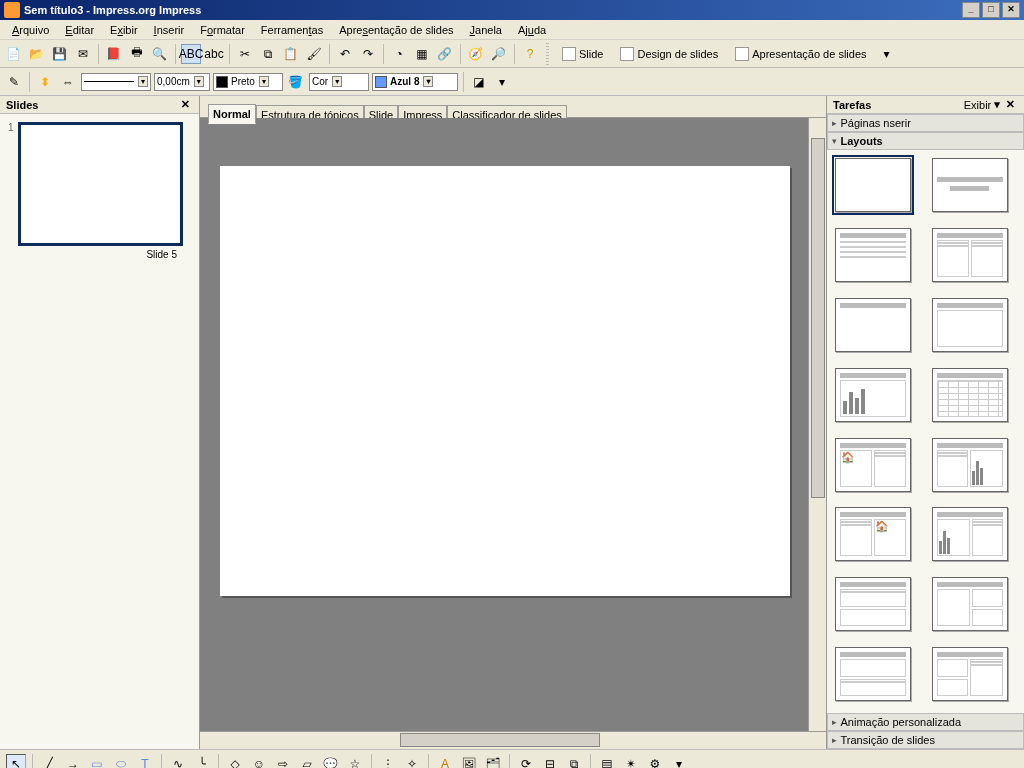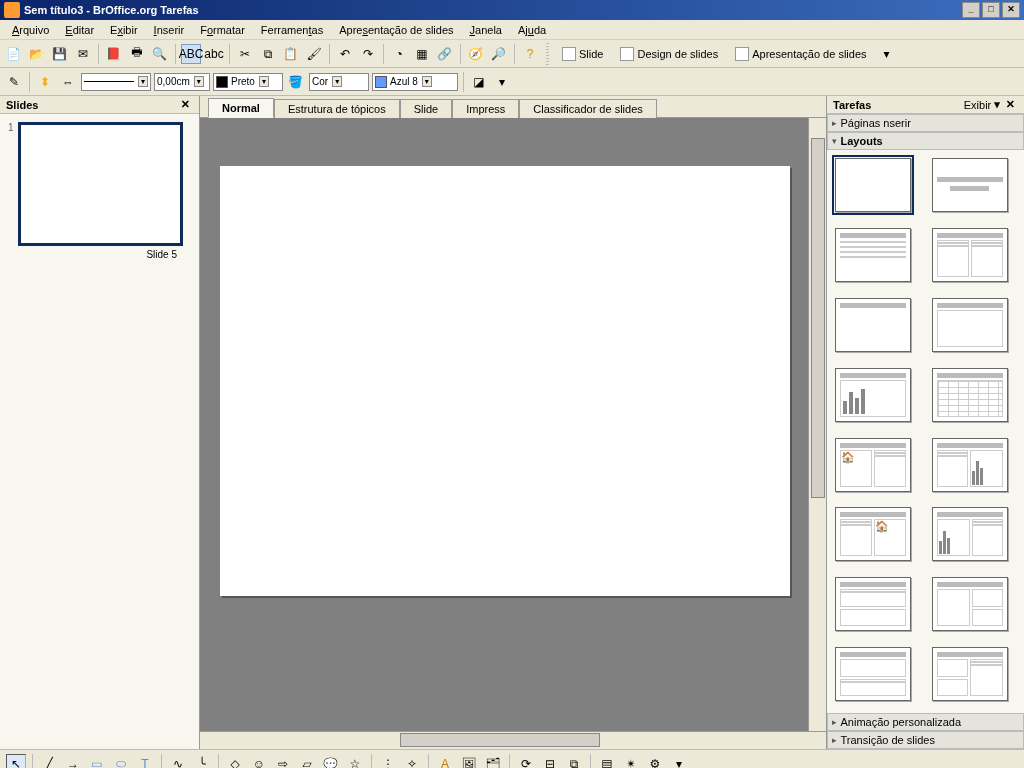--- a/index.html
+++ b/index.html
@@ -23,21 +23,21 @@
 .slides-panel { width: 200px; background: #f7f7f0; border-right: 1px solid #999; display: flex; flex-direction: column; }
 .panel-header { background: #ece9d8; border-bottom: 1px solid #bbb; padding: 2px 6px; display: flex; align-items: center; font-weight: bold; font-size: 11px; justify-content: space-between; }
 .panel-header .xbtn { font-size: 11px; cursor: default; padding: 0 3px; }
 .slides-list { flex: 1; padding: 8px; overflow-y: auto; background: #f7f7f0; }
 .slide-thumb-wrap { margin-bottom: 4px; }
 .slide-thumb { width: 165px; height: 124px; background: white; border: 3px solid #0f2b5b; margin-left: 10px; }
 .slide-num { font-size: 10px; color: #666; float: left; width: 10px; }
 .slide-label { text-align: right; font-size: 10px; padding: 3px 14px 0 0; }
 .center { flex: 1; display: flex; flex-direction: column; background: #808080; }
 .tabs { background: #ece9d8; height: 22px; display: flex; align-items: flex-end; padding-left: 8px; border-bottom: 1px solid #999; }
-.tab { padding: 3px 13px; border: 1px solid #999; border-bottom: none; background: #ece9d8; margin-right: 0px; font-size: 11px; cursor: default; position: relative; top: 1px; }
+.tab { padding: 3px 4px; border: 1px solid #999; border-bottom: none; background: #ece9d8; margin-right: 0px; font-size: 11px; cursor: default; position: relative; top: 7px; }
 .tab.active { background: #f7f7f0; font-weight: bold; z-index: 2; border-bottom: 1px solid #f7f7f0; }
 .canvas-area { flex: 1; position: relative; overflow: hidden; background: #808080; }
 .slide-canvas { position: absolute; left: 20px; top: 48px; width: 570px; height: 430px; background: white; box-shadow: 2px 2px 0 #555; }
 .scroll-v { position: absolute; right: 0; top: 0; width: 18px; height: 100%; background: #ece9d8; border-left: 1px solid #999; }
 .scroll-v .thumb { width: 14px; height: 360px; background: #d4d0c8; border: 1px solid #888; margin: 20px auto; }
 .scroll-h { height: 18px; background: #ece9d8; border-top: 1px solid #999; display: flex; }
 .scroll-h .thumb { height: 14px; width: 200px; background: #d4d0c8; border: 1px solid #888; margin: 1px 200px; }
 .tasks-panel { width: 198px; background: #ece9d8; border-left: 1px solid #999; display: flex; flex-direction: column; }
 .section-hdr { background: #e4e4dc; border: 1px solid #bbb; padding: 2px 4px; display: flex; align-items: center; font-size: 11px; cursor: default; }
 .section-hdr .chev { margin-right: 4px; font-size: 9px; color: #555; }
@@ -50,21 +50,21 @@
 .lrow { display: flex; gap: 2px; flex: 1; }
 .lbox { flex: 1; border: 1px solid #ccc; }
 .bottom-toolbar { background: #ece9d8; height: 28px; display: flex; align-items: center; padding: 0 6px; gap: 4px; border-top: 1px solid #bbb; }
 .colorswatch { width: 12px; height: 12px; border: 1px solid #555; display: inline-block; margin-right: 3px; }
 </style>
 </head>
 <body>
 
 <div class="titlebar">
   <div class="icon"></div>
-  <span>Sem título3 - BrOffice.org Tarefas</span>
+  <span>Sem título3 - Impress.org Impress</span>
   <div class="spacer"></div>
   <div class="winbtn">_</div>
   <div class="winbtn">□</div>
   <div class="winbtn">✕</div>
 </div>
 
 <div class="menubar">
   <span><u>A</u>rquivo</span>
   <span><u>E</u>ditar</span>
   <span>E<u>x</u>ibir</span>
@@ -137,21 +137,21 @@
   <div class="tdrop" style="width:70px;">
       <span class="colorswatch" style="background:#000;"></span>
       <span>Preto</span>
       <span class="arr">▾</span>
     </div>
   <div class="tbtn">🪣</div>
   <div class="tdrop" style="width:60px;">
       <span>Cor</span>
       <span class="arr">▾</span>
     </div>
-  <div class="tdrop" style="width:86px;">
+  <div class="tdrop" style="width:86px;font-weight:bold;">
       <span class="colorswatch" style="background:#6699ff;"></span>
       <span>Azul 8</span>
       <span class="arr">▾</span>
     </div>
   <div class="tsep"></div>
   <div class="tbtn">◪</div>
   <div class="tbtn">▾</div>
 </div>
 
 <div class="main">

